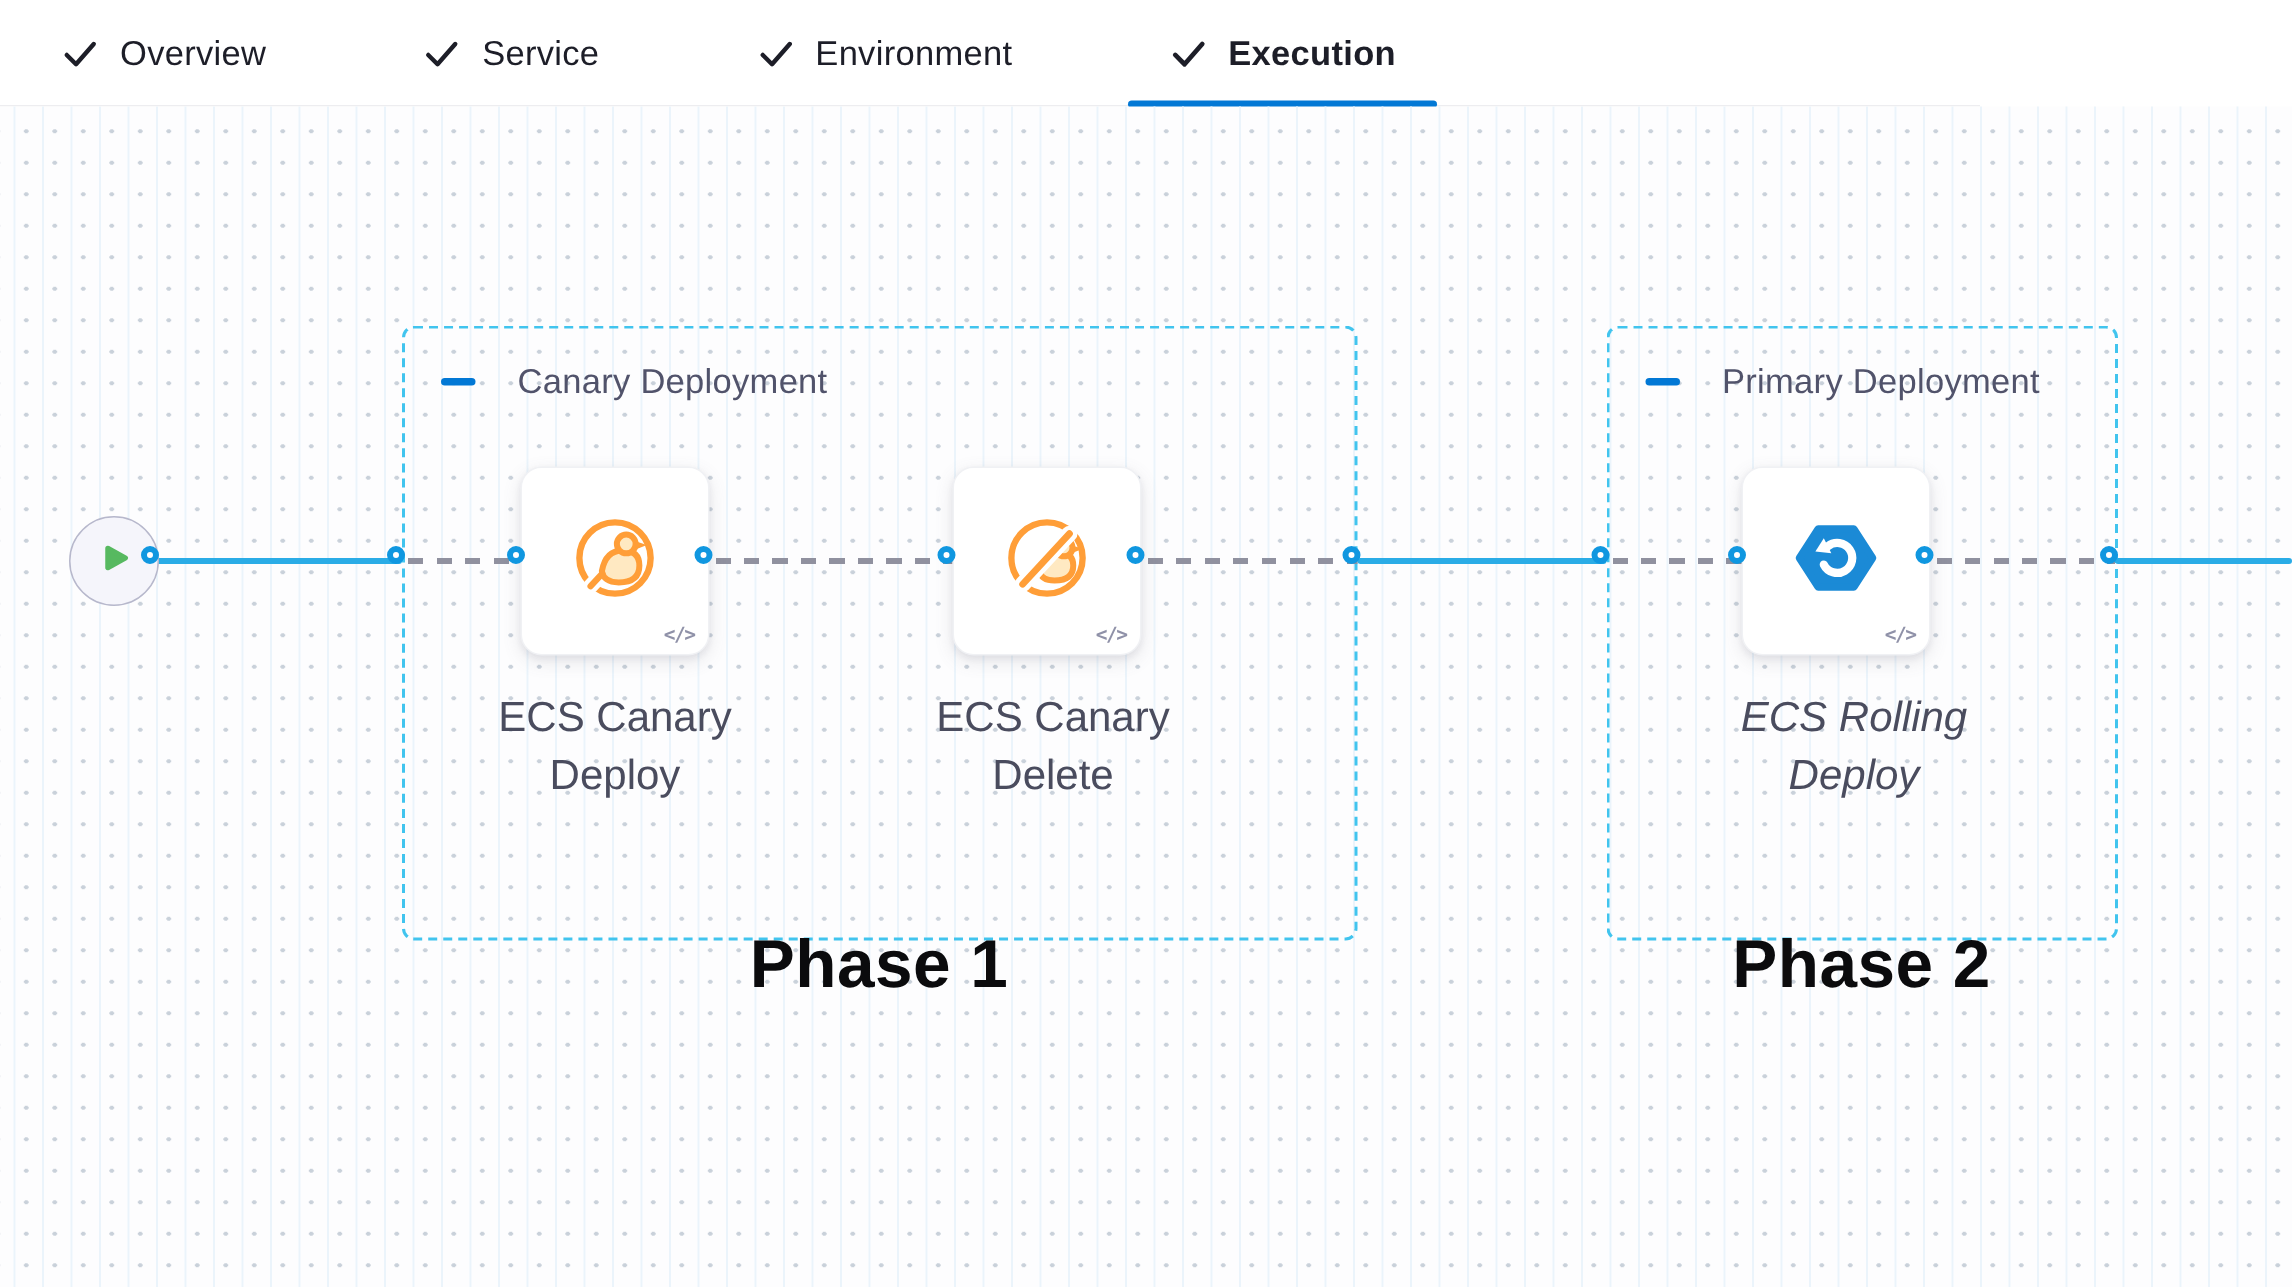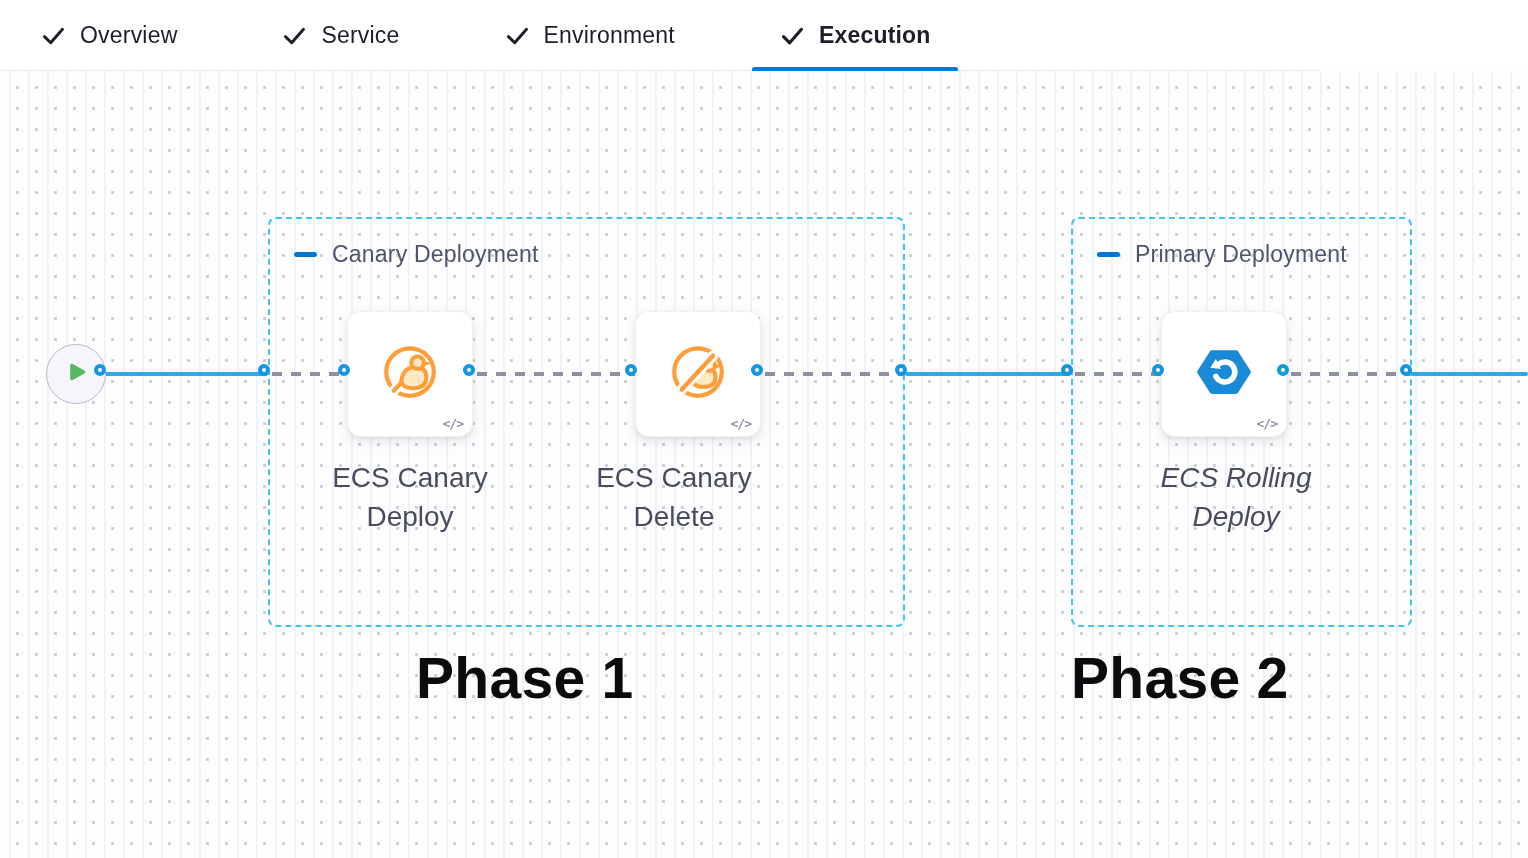--- a/index.html
+++ b/index.html
@@ -25,21 +25,21 @@
       repeating-linear-gradient(to right, #ebf4fb 0 1.6px, rgba(0,0,0,0) 1.6px 19px);
     background-size:19px 21px, 19px 21px;
     background-position:8px 6px, 9px 0; }
 
   .group-box { position:absolute; border:2px dashed #41c4ee; border-radius:8px;
     background:rgba(255,255,255,0.0); }
   .group-head { position:absolute; left:24px; top:22px; display:flex;
     align-items:center; gap:15px; }
   .minus-bar { width:23px; height:5px; border-radius:3px; background:#0278d5;
     cursor:pointer; }
-  .group-label { font-size:23px; color:#51536b; letter-spacing:.2px; }
+  .group-label { font-size:23px; color:#51536b; letter-spacing:.2px;padding-left:13px; }
 
   .wire { position:absolute; top:301px; height:4px; background:#2aace6;
     border-radius:2px; }
   .dwire { position:absolute; top:301px; height:4px;
     background-image:repeating-linear-gradient(90deg,#90919f 0 10px,rgba(0,0,0,0) 10px 19px); }
   .port { position:absolute; top:293px; width:12px; height:12px;
     background:#ffffff; border:4.5px solid #1097e0; border-radius:50%;
     cursor:crosshair; z-index:5; }
 
   .start-node { position:absolute; left:46px; top:273px; width:60px; height:60px;
@@ -49,22 +49,22 @@
   .step-card { position:absolute; top:240px; width:126px; height:126px;
     background:#ffffff; border:1px solid #f0f1f4; border-radius:14px;
     box-shadow:0 2px 4px rgba(40,41,61,.06), 0 4px 12px rgba(96,97,112,.14);
     display:flex; align-items:center; justify-content:center; cursor:pointer; z-index:4; }
   .code-glyph { position:absolute; right:9px; bottom:5px; color:#8f91a8;
     font-family:"DejaVu Sans Mono", monospace; font-size:13px; font-weight:bold;
     letter-spacing:-1px; }
   .step-label { position:absolute; top:388px; width:180px; text-align:center;
     font-size:28px; font-weight:500; color:#4a4c5e; line-height:1.38; }
 
-  .phase-label { position:absolute; top:574px; width:340px; 
-    font-size:57px; font-weight:700; color:#0b0b0d; letter-spacing:.3px; }
+  .phase-label { position:absolute; top:546px; width:340px; text-align:center;
+    font-size:45px; font-weight:700; color:#0b0b0d; letter-spacing:.3px; }
 </style>
 </head>
 <body>
 
 <div class="tabbar">
   <div class="tab">
     <span class="check">
       <svg width="27" height="27" viewBox="0 0 24 24">
           <polyline points="4,13 9.5,18.5 20,6.5" fill="none" stroke="#1d1e28" stroke-width="2.6" stroke-linecap="round" stroke-linejoin="round"></polyline>
         </svg>
@@ -163,21 +163,21 @@
       <svg width="60" height="60" viewBox="0 0 48 48">
         <polygon points="14.5,8.5 33.5,8.5 43.5,24 33.5,39.5 14.5,39.5 4.5,24" fill="#1b8ad6" stroke="#1b8ad6" stroke-width="4" stroke-linejoin="round"></polygon>
         <path d="M17.5 27.5 a8 8 0 1 0 2.2 -9.8" fill="none" stroke="#ffffff" stroke-width="4.4" stroke-linecap="round"></path>
         <polygon points="17.5,13.5 21.5,21.5 13,20.5" fill="#ffffff"></polygon>
       </svg>
     </span>
     <span class="code-glyph">&lt;/&gt;</span>
   </div>
 
   <div class="step-label" style="left:320px;">ECS Canary Deploy</div>
-  <div class="step-label" style="left:584px;">ECS Canary Delete</div>
+  <div class="step-label" style="left:612px;">ECS Canary Delete</div>
   <div class="step-label" style="left:1146px;font-style:italic;">ECS Rolling Deploy</div>
 
   <div class="port" style="left:94px;"></div>
   <div class="port" style="left:258px;"></div>
   <div class="port" style="left:338px;"></div>
   <div class="port" style="left:463px;"></div>
   <div class="port" style="left:625px;"></div>
   <div class="port" style="left:751px;"></div>
   <div class="port" style="left:895px;"></div>
   <div class="port" style="left:1061px;"></div>

